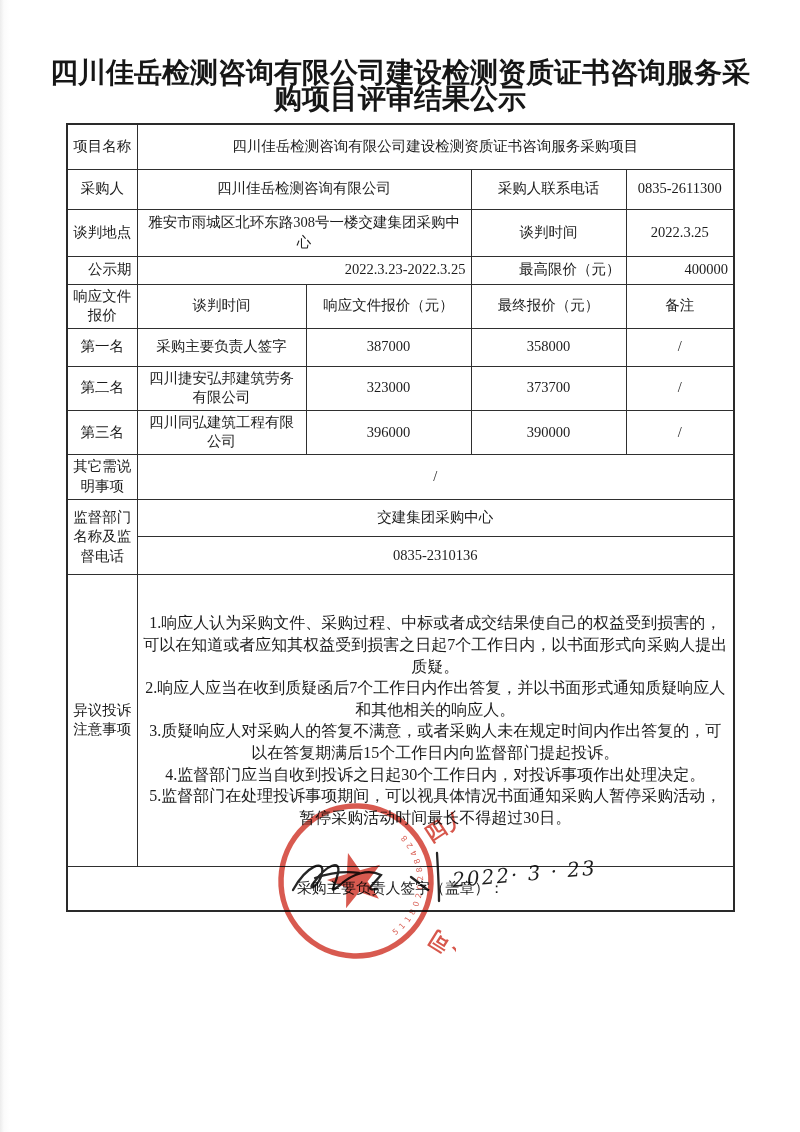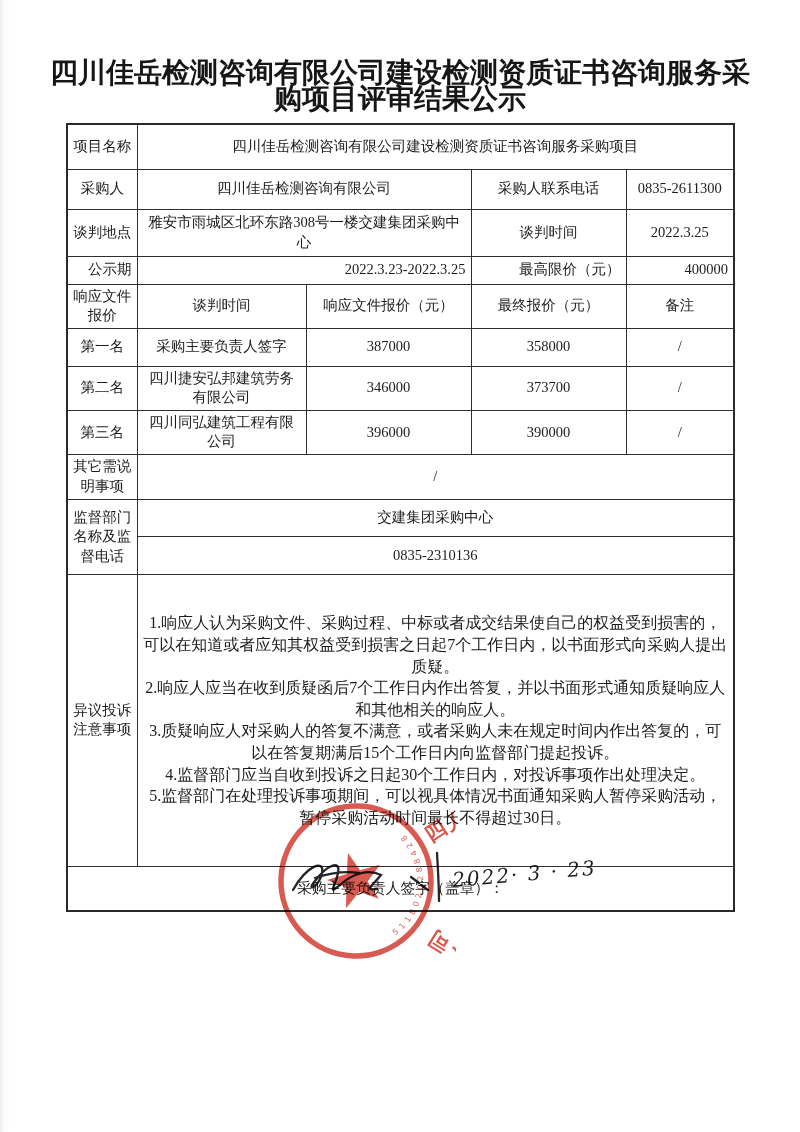--- a/index.html
+++ b/index.html
@@ -153,21 +153,21 @@
       <tr class="r6">
         <td class="lbl">第一名</td>
         <td>采购主要负责人签字</td>
         <td>387000</td>
         <td>358000</td>
         <td>/</td>
       </tr>
       <tr class="r7">
         <td class="lbl">第二名</td>
         <td>四川捷安弘邦建筑劳务有限公司</td>
-        <td>346000</td>
+        <td>323000</td>
         <td>373700</td>
         <td>/</td>
       </tr>
       <tr class="r8">
         <td class="lbl">第三名</td>
         <td>四川同弘建筑工程有限公司</td>
         <td>396000</td>
         <td>390000</td>
         <td>/</td>
       </tr>

